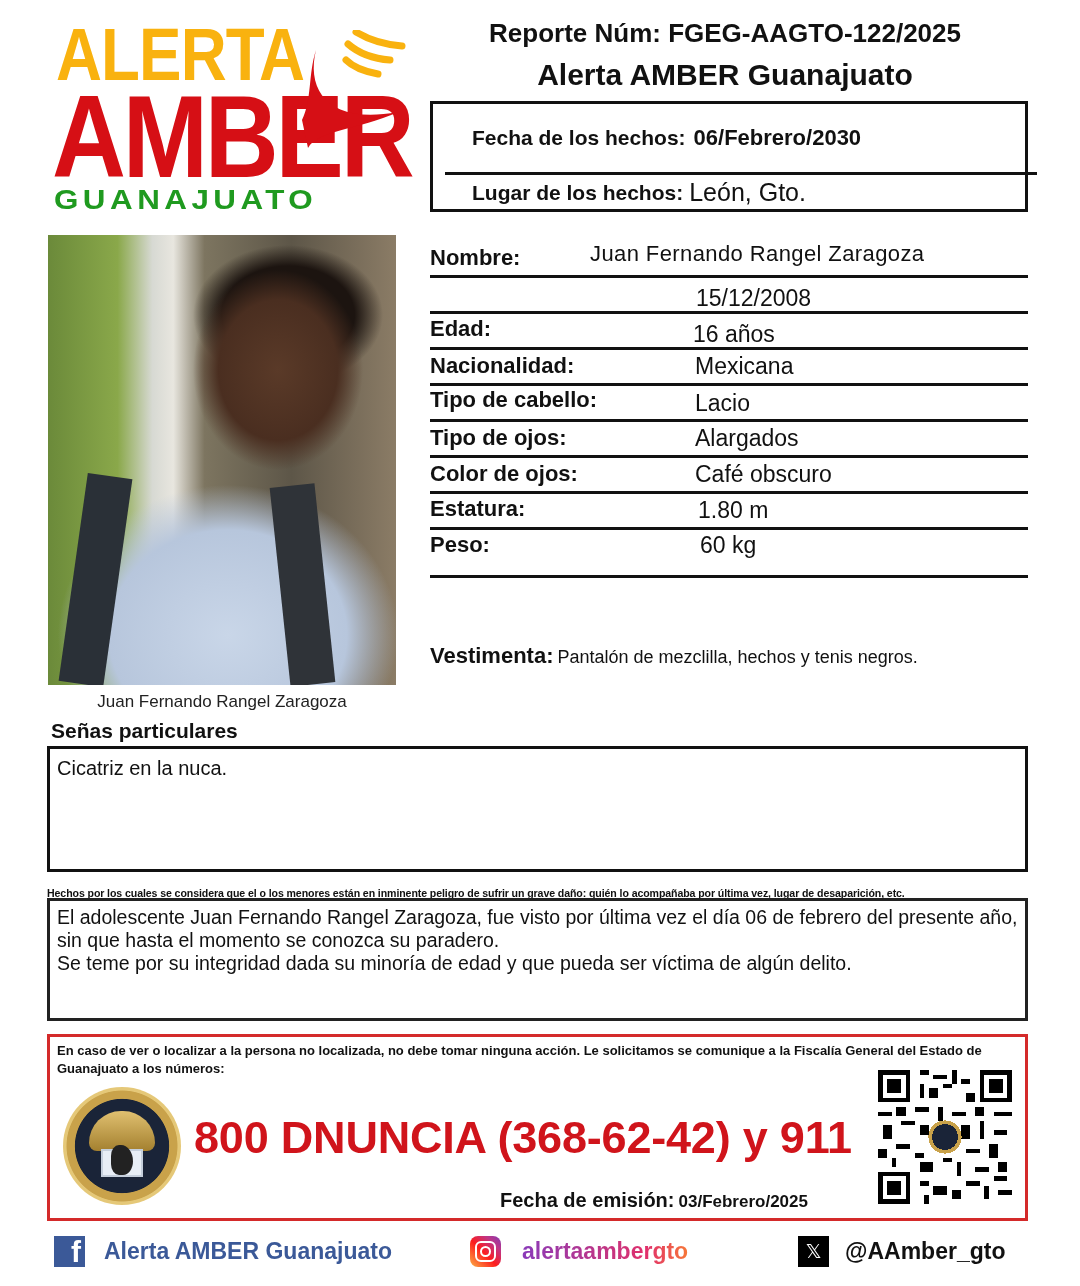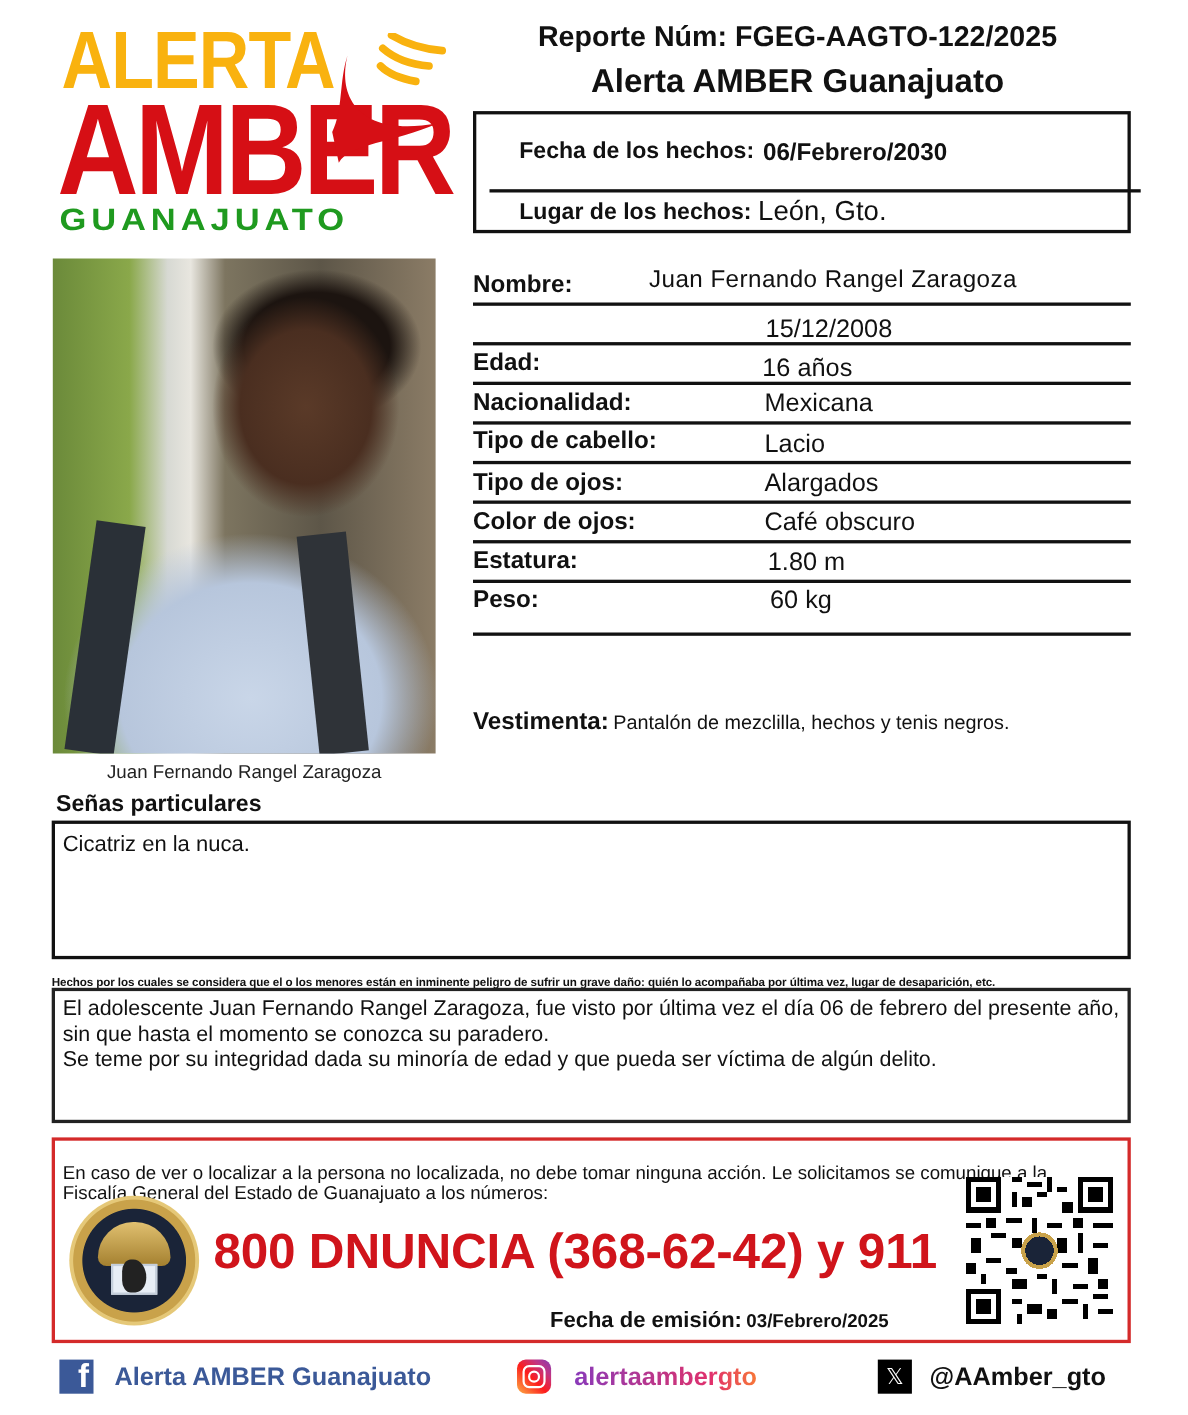--- a/index.html
+++ b/index.html
@@ -50,21 +50,21 @@
 
     
     .senas-title { left: 51px; top: 719px; font-weight: 700; font-size: 21px; }
     .senas-box { left: 47px; top: 746px; width: 981px; height: 126px; border: 3px solid #111; padding: 8px 7px; font-size: 20px; }
     .hechos-note { left: 47px; top: 877px; width: 1000px; font-weight: 700; font-size: 10.6px; white-space: nowrap; letter-spacing: -0.1px; margin-top: 10px; }
     .hechos-box { left: 47px; top: 898px; width: 981px; height: 123px; border: 3px solid #222; padding: 5px 7px; font-size: 19.5px; line-height: 23px; }
     .hechos-box p + p { }
 
     
     .contact-box { left: 47px; top: 1034px; width: 981px; height: 187px; border: 3px solid #d42a2a; }
-    .contact-text { position: absolute; left: 7px; top: 21px; width: 940px; font-weight: 400; font-size: 17px; line-height: 18px; }
+    .contact-text { position: absolute; left: 7px; top: 5px; width: 940px; font-weight: 700; font-size: 13px; line-height: 18px; }
     .seal { position: absolute; left: 13px; top: 50px; width: 118px; height: 118px; border-radius: 50%; background: radial-gradient(circle, #1a2438 0 56%, #c9a24a 57% 66%, #e5c878 67% 74%, #a57e30 75% 100%); }
     .seal-eagle { position: absolute; left: 26px; top: 24px; width: 66px; height: 40px; background: linear-gradient(180deg, #e0c070, #a4802f); border-radius: 40px 40px 10px 10px; }
     .seal-book { position: absolute; left: 38px; top: 62px; width: 42px; height: 28px; background: #e8eef6; border: 2px solid #c5cfdc; }
     .seal-map { position: absolute; left: 48px; top: 58px; width: 22px; height: 30px; background: #222; border-radius: 40% 60% 50% 40%; }
     .hotline { position: absolute; left: 144px; top: 75px; font-weight: 700; font-size: 45px; color: #d0141b; white-space: nowrap; letter-spacing: -0.2px; }
     .emision { position: absolute; left: 450px; top: 152px; white-space: nowrap; }
     .emision-label { font-weight: 700; font-size: 20px; }
     .emision-value { font-weight: 700; font-size: 17px; margin-left: 4px; }
     .qr { position: absolute; left: 828px; top: 33px; width: 134px; height: 134px; }
 

